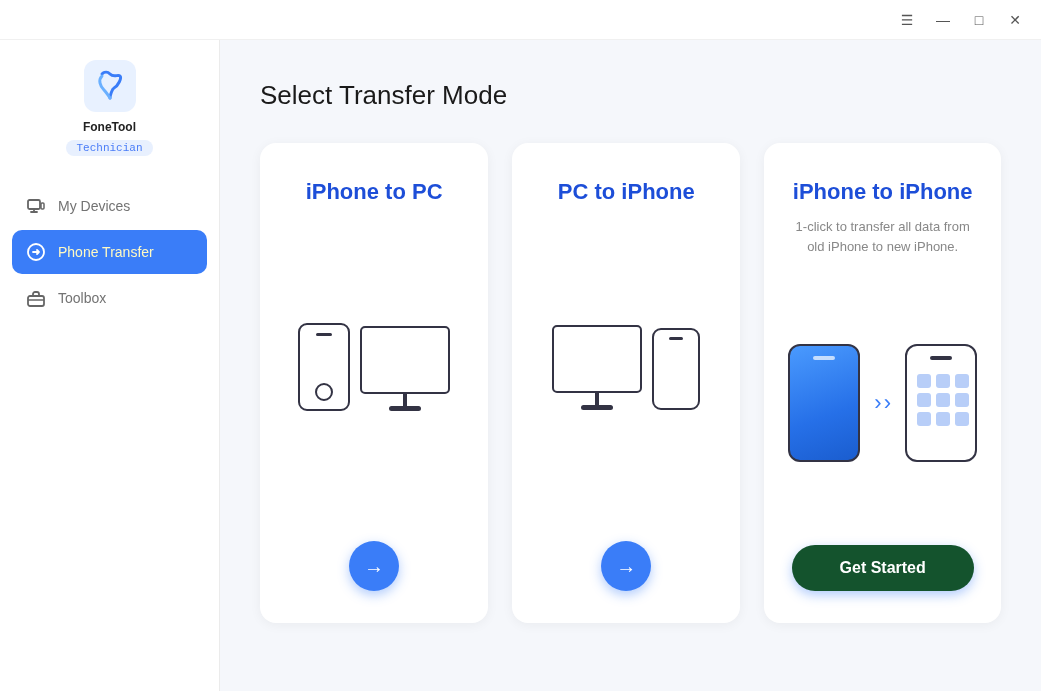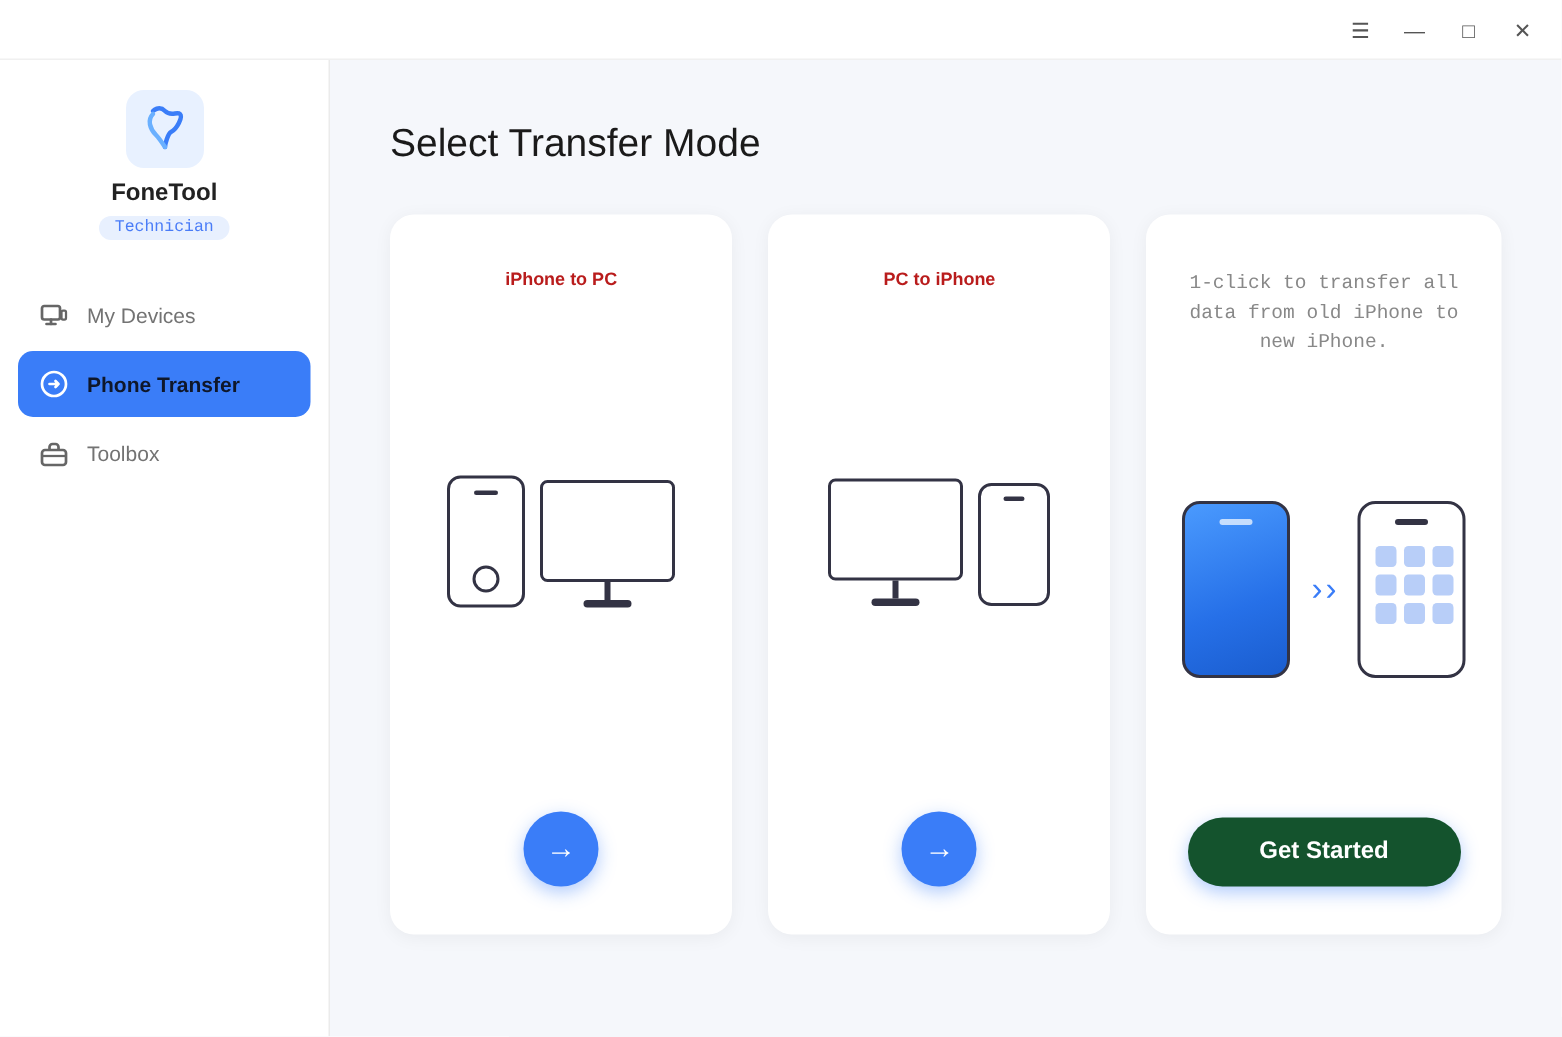--- a/index.html
+++ b/index.html
@@ -56,21 +56,21 @@
       flex-direction: column;
       align-items: center;
       margin-bottom: 28px;
     }
     .logo-icon {
       width: 52px;
       height: 52px;
       margin-bottom: 8px;
     }
     .logo-name {
-      font-size: 16px;
+      font-size: 12px;
       font-weight: 600;
       color: #222;
       margin-bottom: 6px;
     }
     .logo-badge {
       background: #e8f0fe;
       color: #4a7cf7;
       font-size: 11px;
       padding: 2px 10px;
       border-radius: 10px;
@@ -88,22 +88,21 @@
       border-radius: 10px;
       cursor: pointer;
       margin-bottom: 2px;
       color: #737373;
       font-size: 14px;
       font-weight: 500;
       transition: background 0.15s;
     }
     .nav-item.active {
       background: #3a7df8;
-      color: #0f172a;
-      font-weight: bold;
+      color: #fef9c3;
     }
     .nav-item.active .nav-icon { color: #fff; }
     .nav-icon {
       width: 20px;
       height: 20px;
       display: flex;
       align-items: center;
       justify-content: center;
       color: #666;
       flex-shrink: 0;
@@ -131,33 +130,32 @@
       border-radius: 16px;
       flex: 1;
       display: flex;
       flex-direction: column;
       align-items: center;
       padding: 36px 24px 32px 24px;
       box-shadow: 0 2px 12px rgba(0,0,0,0.05);
       min-height: 480px;
     }
     .card-title {
-      font-size: 12px;
+      font-size: 22px;
       font-weight: 700;
-      color: #b91c1c;
+      color: #1d4ed8;
       margin-bottom: 12px;
       text-align: center;
     }
     .card-desc {
       font-size: 13px;
       color: #888;
       text-align: center;
       margin-bottom: 28px;
       line-height: 1.5;
-      font-family: Liberation Mono, monospace;
     }
     .card-illustration {
       flex: 1;
       display: flex;
       align-items: center;
       justify-content: center;
       width: 100%;
       margin-bottom: 24px;
     }
     .card-action {
@@ -460,20 +458,21 @@
           </div>
         </div>
         <div class="card-action">
           <button class="arrow-btn">
             <span>→</span>
           </button>
         </div>
       </div>
 
       <div class="transfer-card">
+        <div class="card-title">iPhone to iPhone</div>
         <div class="card-desc">1-click to transfer all data from old iPhone to new iPhone.</div>
         <div class="card-illustration">
           <div class="illus-iphone-iphone">
             <div class="phone-left"></div>
             <div class="arrows-middle">
               <span>›</span>
               <span>›</span>
             </div>
             <div class="phone-right">
               <div class="phone-right-grid">

